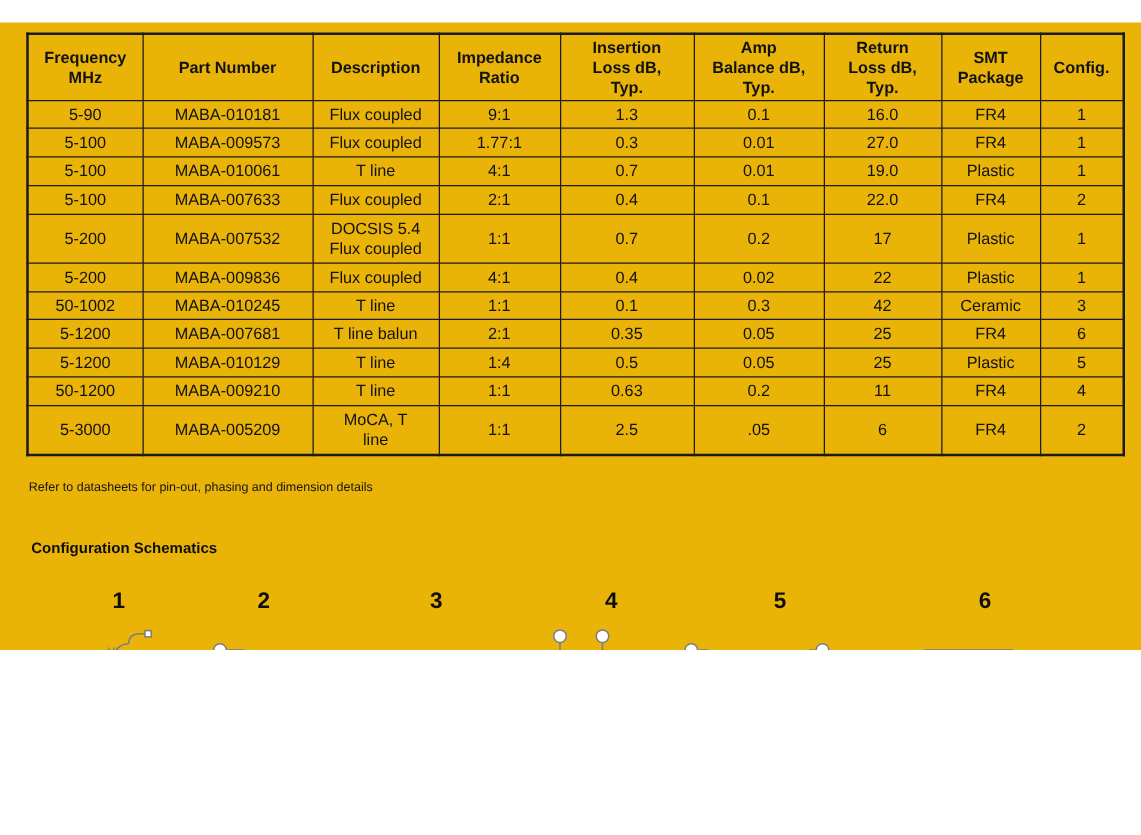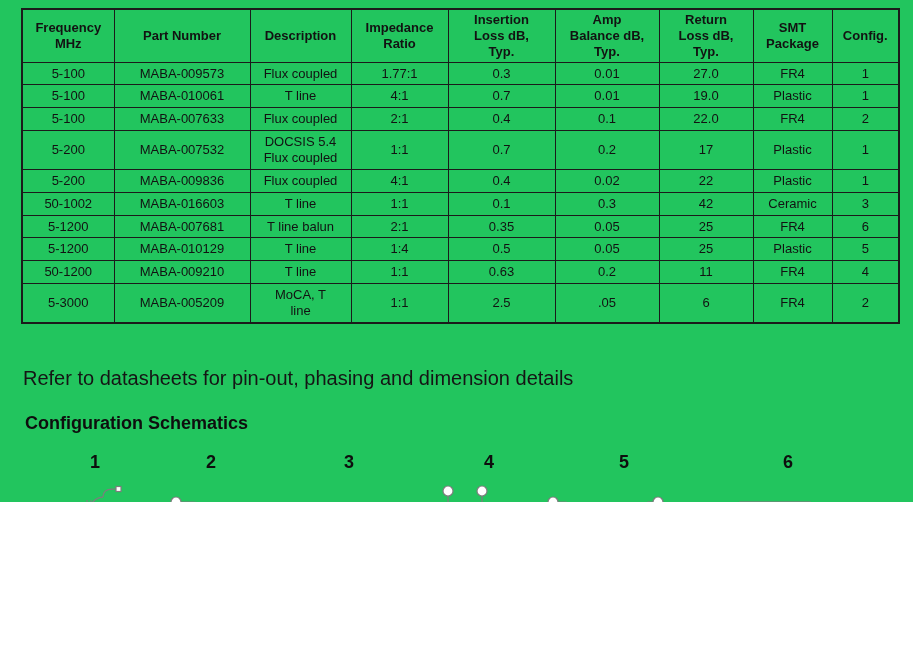--- a/index.html
+++ b/index.html
@@ -1,40 +1,40 @@
 <!DOCTYPE html>
 <html><head>
 <meta charset="utf-8">
 <style>
   html,body { margin:0; padding:0; background:#fff; }
   #page {
-    position:relative; width:913px; height:502px; background:#22c55e;
-    font-family:"Liberation Sans", sans-serif; color:#111; overflow:hidden;
+    position:relative; width:913px; height:502px; background:#eab308;
+    font-family:"Liberation Sans", sans-serif; color:#111; overflow:hidden;margin-top:18px;
   }
   
   #table-wrap { position:absolute; left:21px; top:8px; }
   table.parts {
     border-collapse:collapse; table-layout:fixed; width:877px;
     border:2px solid #1b1b1b;
     font-size:13px; color:#121212;
   }
   table.parts th, table.parts td {
     border:1.4px solid #1b1b1b;
     text-align:center; vertical-align:middle;
     padding:3px 2px; line-height:1.22; white-space:pre-line;
     overflow:hidden;
   }
   table.parts th { font-weight:bold; height:46px; padding:2px 1px; }
   col.c1{width:92px} col.c2{width:136px} col.c3{width:101px}
   col.c4{width:97px} col.c5{width:107px} col.c6{width:104px}
   col.c7{width:94px} col.c8{width:79px}  col.c9{width:67px}
 
   
-  #note { position:absolute; left:23px; top:367px; font-size:20px; color:#151515; }
-  #schem-title { position:absolute; left:25px; top:413px; font-size:18px; font-weight:bold; color:#0e0e0e; }
+  #note { position:absolute; left:23px; top:367px; font-size:10px; color:#151515; }
+  #schem-title { position:absolute; left:25px; top:413px; font-size:12px; font-weight:bold; color:#0e0e0e; }
 
   
   #schem-area { position:absolute; left:0; top:440px; width:913px; height:228px; }
   .schem-num {
     position:absolute; top:12px; transform:translateX(-50%);
     font-size:18px; font-weight:bold; color:#0e0e0e;
   }
   .schem { position:absolute; }
   .schem svg { display:block; }
   .wire { fill:none; stroke:#7d7d7d; stroke-width:1.25; }
@@ -79,20 +79,31 @@
             <th>Return
 Loss dB,
 Typ.</th>
             <th>SMT
 Package</th>
             <th>Config.</th>
           </tr>
       </thead>
       <tbody>
           <tr>
+            <td>5-90</td>
+            <td>MABA-010181</td>
+            <td>Flux coupled</td>
+            <td>9:1</td>
+            <td>1.3</td>
+            <td>0.1</td>
+            <td>16.0</td>
+            <td>FR4</td>
+            <td>1</td>
+          </tr>
+          <tr>
             <td>5-100</td>
             <td>MABA-009573</td>
             <td>Flux coupled</td>
             <td>1.77:1</td>
             <td>0.3</td>
             <td>0.01</td>
             <td>27.0</td>
             <td>FR4</td>
             <td>1</td>
           </tr>
@@ -136,21 +147,21 @@
             <td>Flux coupled</td>
             <td>4:1</td>
             <td>0.4</td>
             <td>0.02</td>
             <td>22</td>
             <td>Plastic</td>
             <td>1</td>
           </tr>
           <tr>
             <td>50-1002</td>
-            <td>MABA-016603</td>
+            <td>MABA-010245</td>
             <td>T line</td>
             <td>1:1</td>
             <td>0.1</td>
             <td>0.3</td>
             <td>42</td>
             <td>Ceramic</td>
             <td>3</td>
           </tr>
           <tr>
             <td>5-1200</td>

